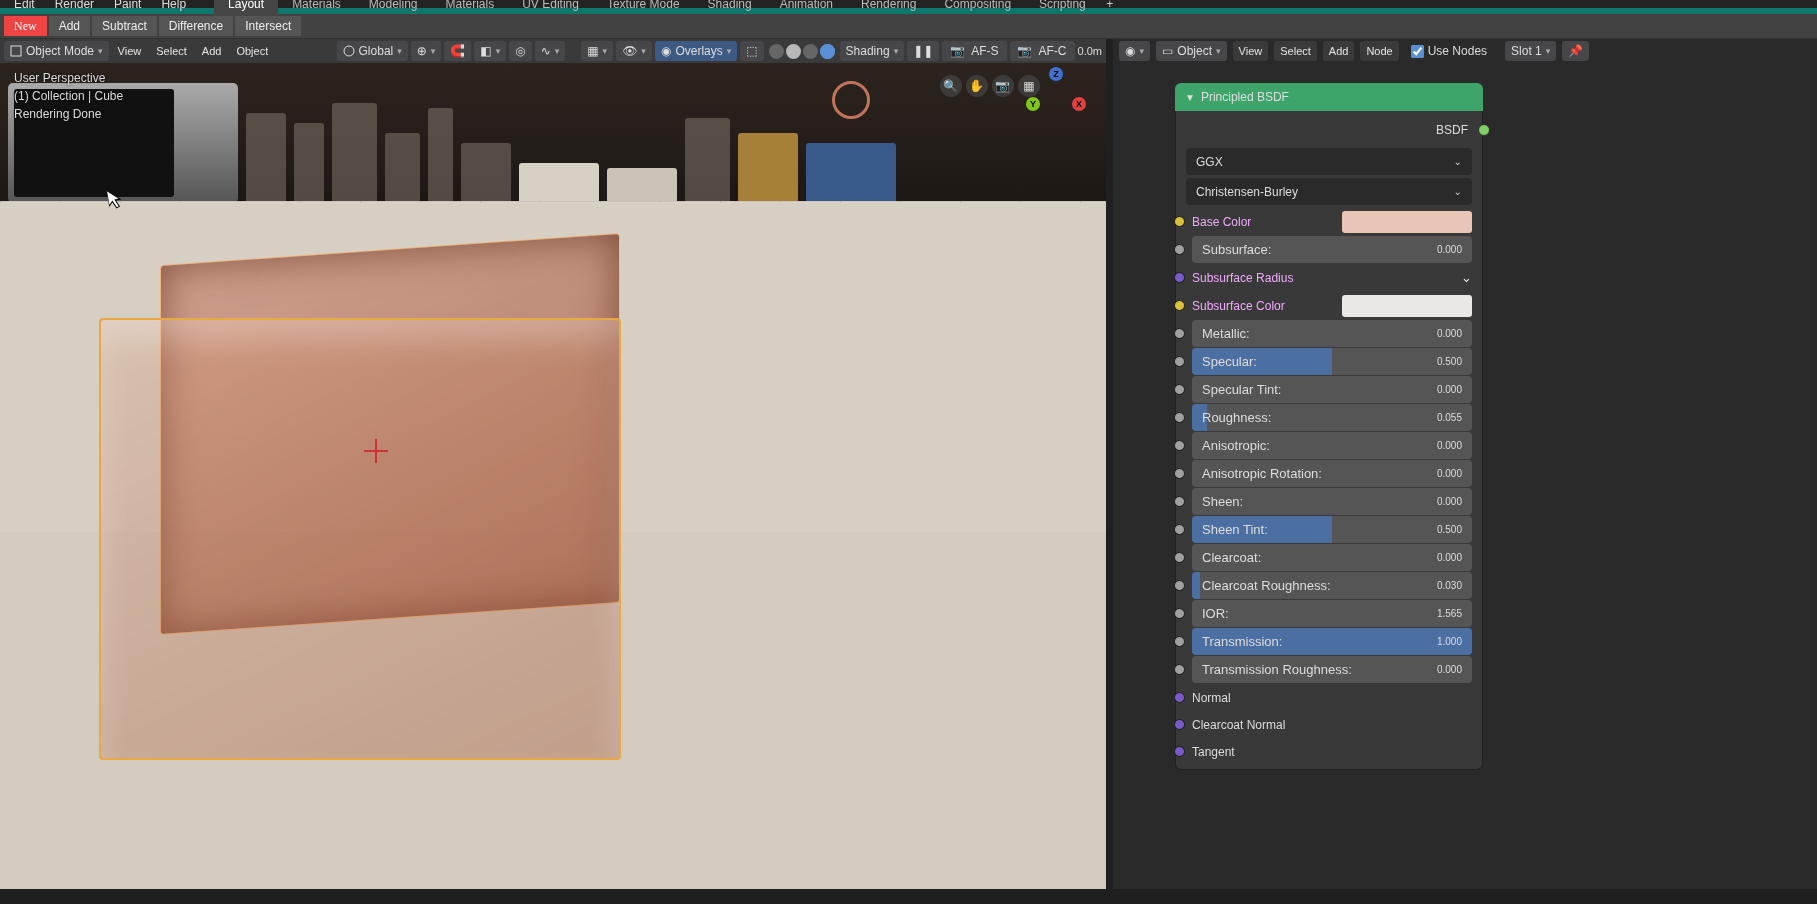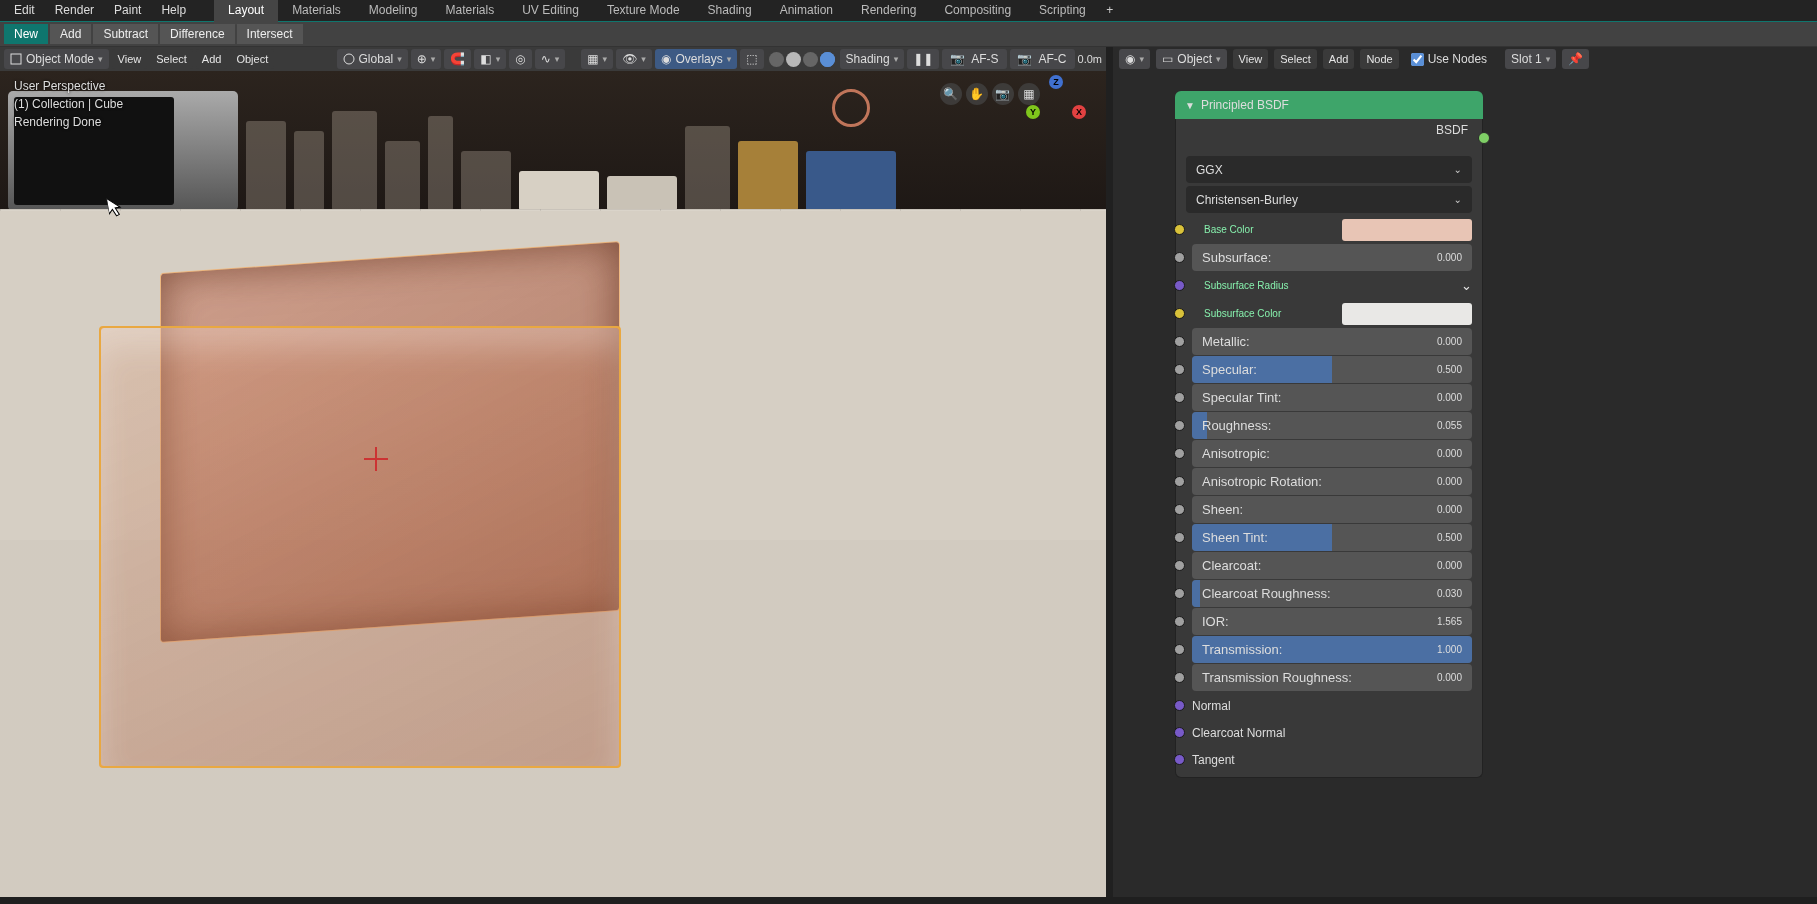--- a/index.html
+++ b/index.html
@@ -1,27 +1,27 @@
 <!DOCTYPE html>
 <html><head>
 <meta charset="utf-8">
 <style>
   * { margin:0; padding:0; box-sizing:border-box; font-family:Arial,Helvetica,sans-serif; font-size:12px; color:#ddd; -webkit-user-select:none; user-select:none;}
   body { background:#1f1f1f; width:1817px; height:904px; overflow:hidden; }
-  .top-bar { height:22px; display:flex; align-items:center; padding:0 4px; border-bottom:1px solid #0f766e; background:#232323;}
+  .top-bar { height:14px; display:flex; align-items:center; padding:0 4px; border-bottom:6px solid #0f766e; background:#232323;}
   .top-bar .menu-item { padding:0 10px; line-height:29px; cursor:default;}
   .workspace-tabs { display:flex; margin-left:18px;}
   .workspace-tabs .tab { padding:0 14px; line-height:29px; color:#bbb;}
   .workspace-tabs .tab.active { background:#454545; color:#fff; border-top-left-radius:4px; border-top-right-radius:4px;}
   .workspace-tabs .plus { width:20px; text-align:center; line-height:29px; color:#ccc;}
 
   .secondary-bar { height:25px; background:#424242; display:flex; align-items:center; border-bottom:1px solid #333;}
   .secondary-bar .seg { padding:0 10px; line-height:20px; height:20px; margin:0 1px; background:#555; color:#eee; display:flex; align-items:center;}
   .secondary-bar .seg.first { margin-left:4px;}
-  .secondary-bar .seg.blue { background:#0f766e; color:#fff;}
+  .secondary-bar .seg.blue { background:#ef4444; color:#fff;font-family:Liberation Serif, serif;}
   
   .main { height:850px; display:flex;}
   .viewport { width:1106px; position:relative; background:#3a3a3a;}
   .viewport-toolbar { position:absolute; left:0; right:0; top:0; height:24px; display:flex; align-items:center; padding:2px 4px; gap:3px; z-index:3;}
   .vp-btn { background:#47474a; height:20px; display:flex; align-items:center; padding:0 6px; border-radius:3px; font-size:11px; color:#e5e5e5; gap:4px;}
   .vp-btn.dark { background:#3a3a3a;}
   .vp-btn .chev { font-size:9px; color:#aaa;}
   .pill { display:flex; align-items:center; background:#3a3a3a; height:20px; border-radius:10px; padding:0 2px; gap:2px;}
   .pill .dot { width:15px; height:15px; border-radius:50%; background:#666;}
   .pill .dot.sel { box-shadow:inset 0 0 0 2px #5a8fd6; background:#5a8fd6;}
@@ -74,32 +74,32 @@
   .splitter { width:7px; background:#202020; cursor:col-resize;}
 
   
   .node-area { flex:1; position:relative; background:#2a2a2a;}
   .node-toolbar { height:24px; display:flex; align-items:center; padding:2px 6px; gap:6px;}
   .node-wrap { position:absolute; left:62px; top:44px; width:308px;}
   .node-header { background:#3ea56a; height:28px; border-radius:6px 6px 0 0; display:flex; align-items:center; padding:0 10px; color:#fff; font-size:14px; gap:6px;}
   .node-header .tri { font-size:10px;}
   .node-body { background:#393939; border:1px solid #222; border-top:none; border-radius:0 0 6px 6px; padding:4px 0;}
   
-  .node-out-row { height:30px; display:flex; align-items:flex-start; justify-content:flex-end; padding:0 14px; font-size:14px; position:relative;}
+  .node-out-row { height:30px; display:flex; align-items:center; justify-content:flex-end; padding:0 14px; font-size:14px; position:relative;}
   .out-sock { position:absolute; right:-8px; top:9px; width:12px; height:12px; border-radius:50%; background:#7fcf66; border:1px solid #2a2a2a;}
   
   .dd-row { margin:3px 10px; height:27px; background:#2a2a2a; border-radius:4px; display:flex; align-items:center; padding:0 10px; font-size:13px; justify-content:space-between;}
   .dd-row .chev { font-size:10px; color:#ccc;}
   
   .prop-row { height:27px; margin:1px 0 1px 0; display:flex; align-items:center; position:relative;}
   .sock { position:absolute; left:-2px; top:8px; width:11px; height:11px; border-radius:50%; border:1px solid #1a1a1a;}
   .sock.gray { background:#a0a0a0;}
   .sock.yellow { background:#d9c23a;}
   .sock.violet { background:#785ac8;}
-  .prop-label { margin-left:28px; font-size:10px; color:#86efac;}
+  .prop-label { margin-left:16px; font-size:12px; color:#f0abfc;}
   .prop-field { margin-left:auto; margin-right:10px; font-size:13px; color:#e5e5e5;}
   .slider-row { margin:1px 10px 1px 16px; height:27px; background:#555; border-radius:4px; position:relative; display:flex; align-items:center; padding:0 10px; overflow:hidden;}
   .slider-row .fill { position:absolute; left:0; top:0; bottom:0; background:#4b6fa3;}
   .slider-row .lab { position:relative; z-index:1; font-size:13px;}
   .slider-row .val { position:relative; z-index:1; margin-left:auto; font-size:10px;}
   .color-swatch { margin-left:auto; margin-right:10px; width:130px; height:22px; border-radius:3px;}
   .plain-row { height:27px; display:flex; align-items:center; padding:0 10px 0 16px; font-size:13px; position:relative;}
   
   
   svg { display:block;}

